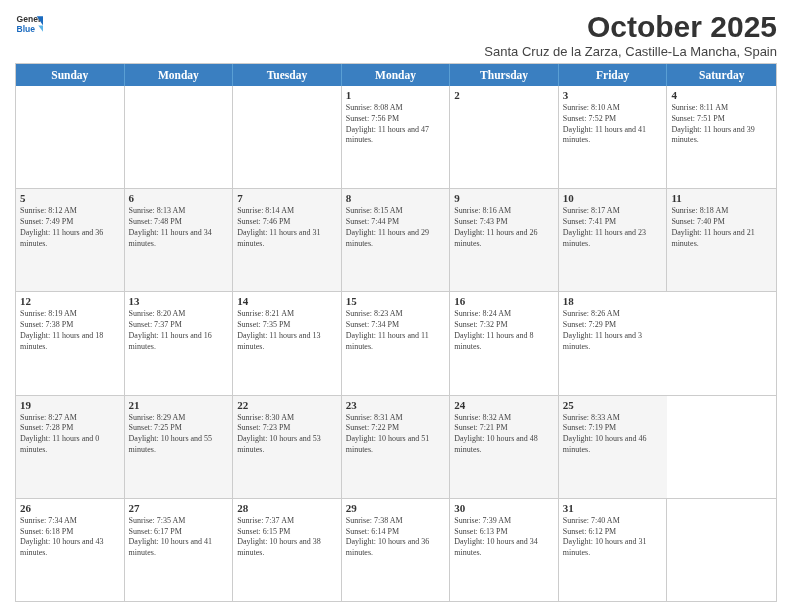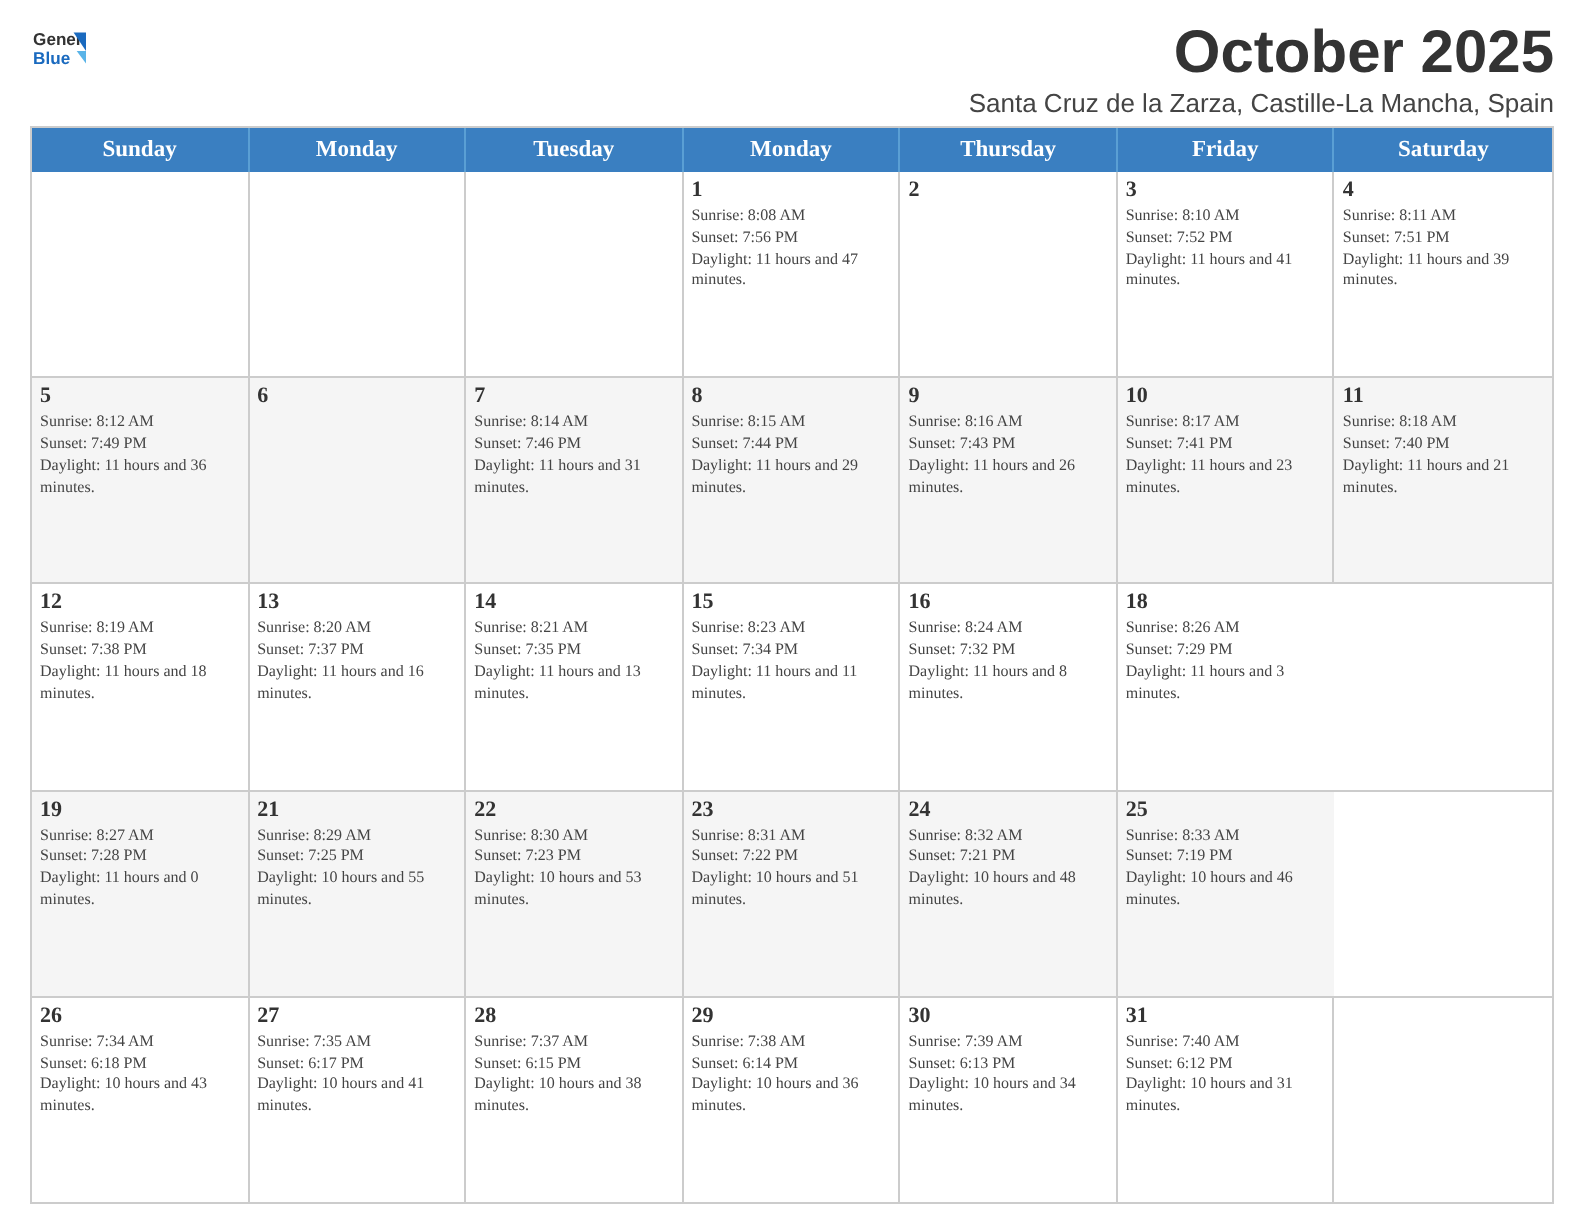--- a/index.html
+++ b/index.html
@@ -152,20 +152,21 @@
             <div class="cell-text">Sunrise: 8:11 AM<br>Sunset: 7:51 PM<br>Daylight: 11 hours and 39 minutes.</div>
           </div>
         </div>
         <div class="cal-row">
           <div class="cal-cell alt-bg">
             <div class="day-number">5</div>
             <div class="cell-text">Sunrise: 8:12 AM<br>Sunset: 7:49 PM<br>Daylight: 11 hours and 36 minutes.</div>
           </div>
           <div class="cal-cell alt-bg">
             <div class="day-number">6</div>
+            <div class="cell-text">Sunrise: 8:13 AM<br>Sunset: 7:48 PM<br>Daylight: 11 hours and 34 minutes.</div>
           </div>
           <div class="cal-cell alt-bg">
             <div class="day-number">7</div>
             <div class="cell-text">Sunrise: 8:14 AM<br>Sunset: 7:46 PM<br>Daylight: 11 hours and 31 minutes.</div>
           </div>
           <div class="cal-cell alt-bg">
             <div class="day-number">8</div>
             <div class="cell-text">Sunrise: 8:15 AM<br>Sunset: 7:44 PM<br>Daylight: 11 hours and 29 minutes.</div>
           </div>
           <div class="cal-cell alt-bg">

